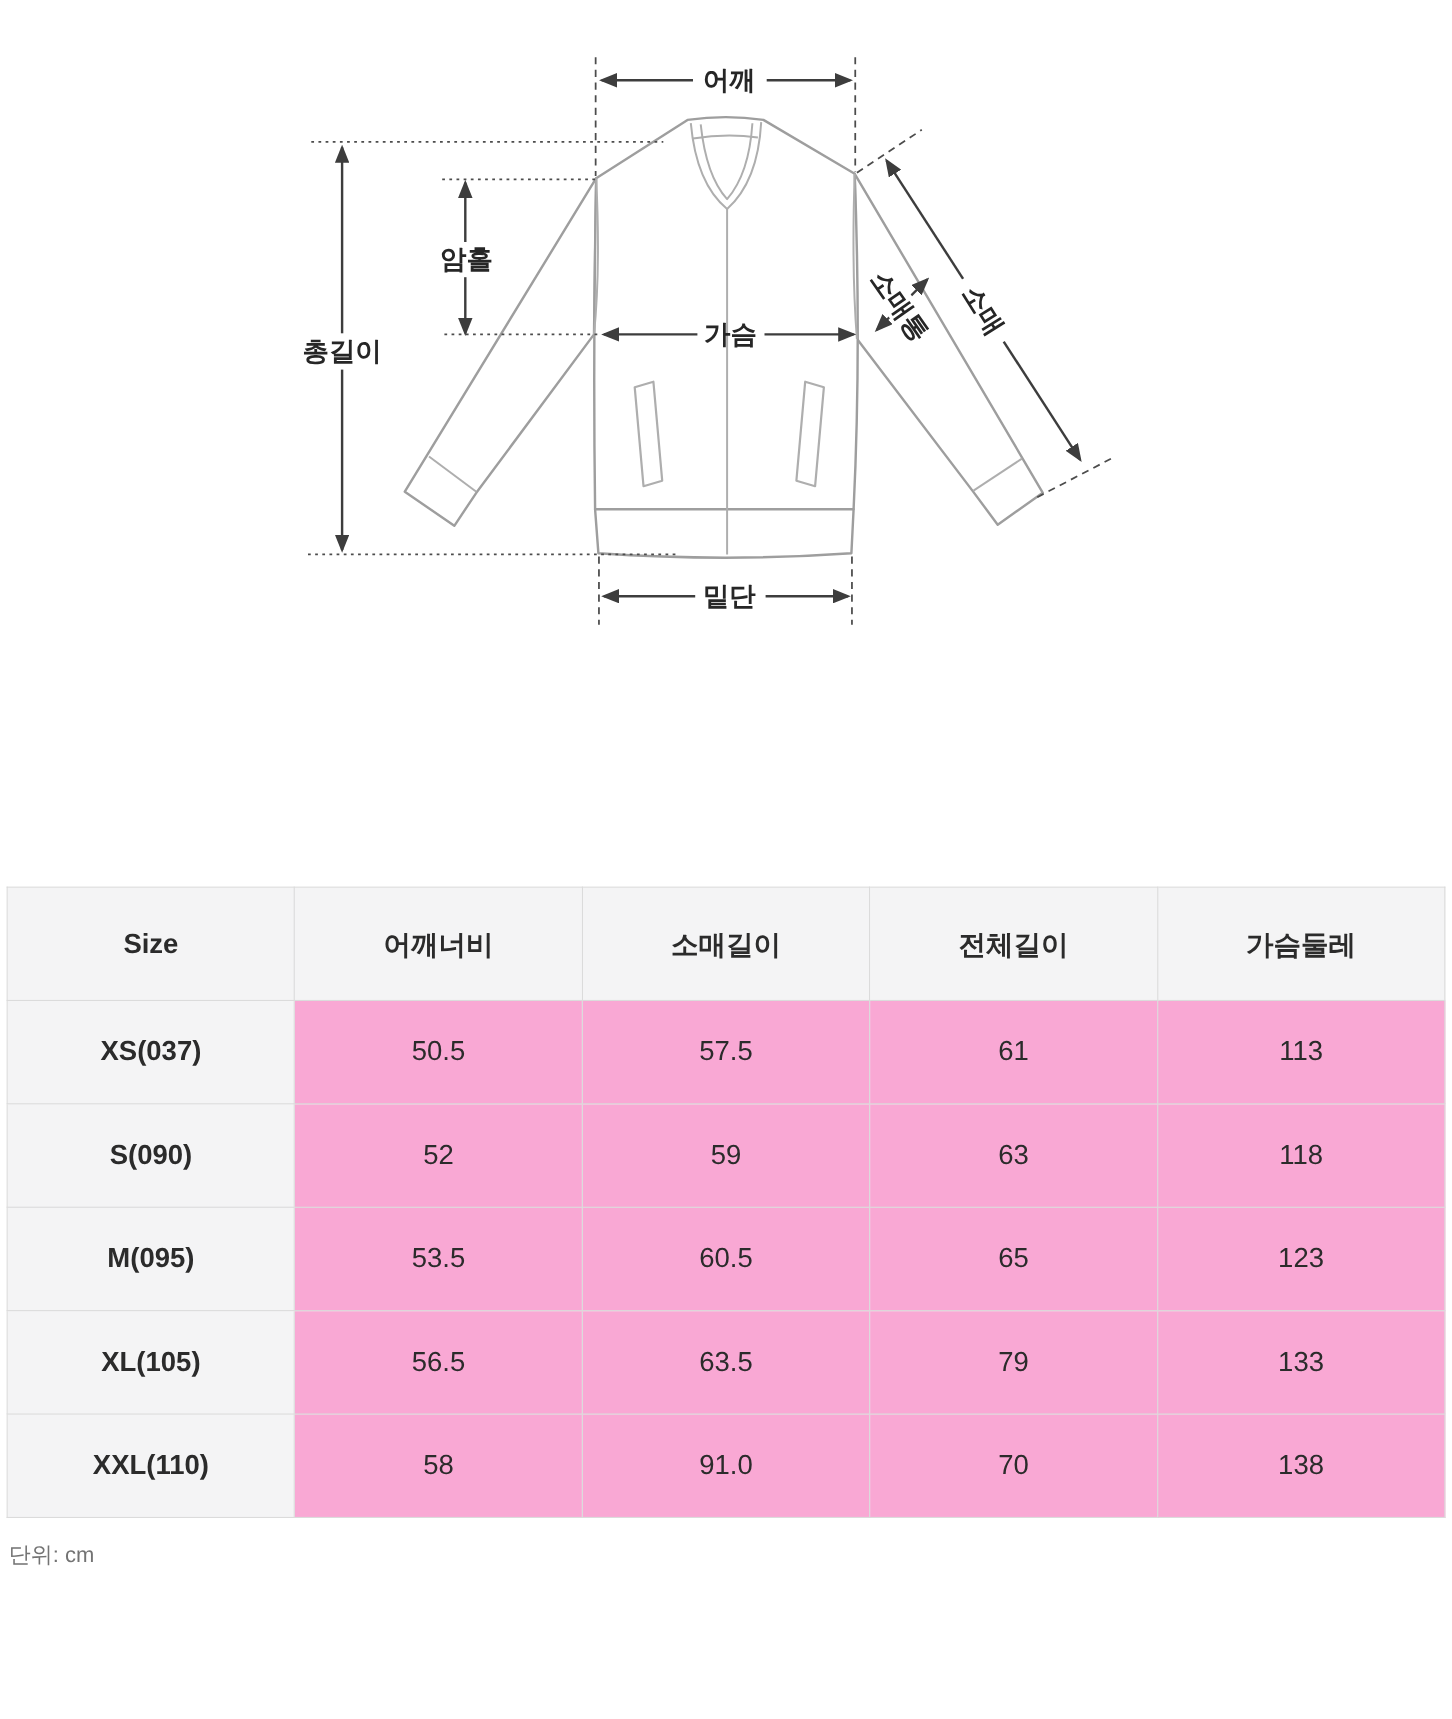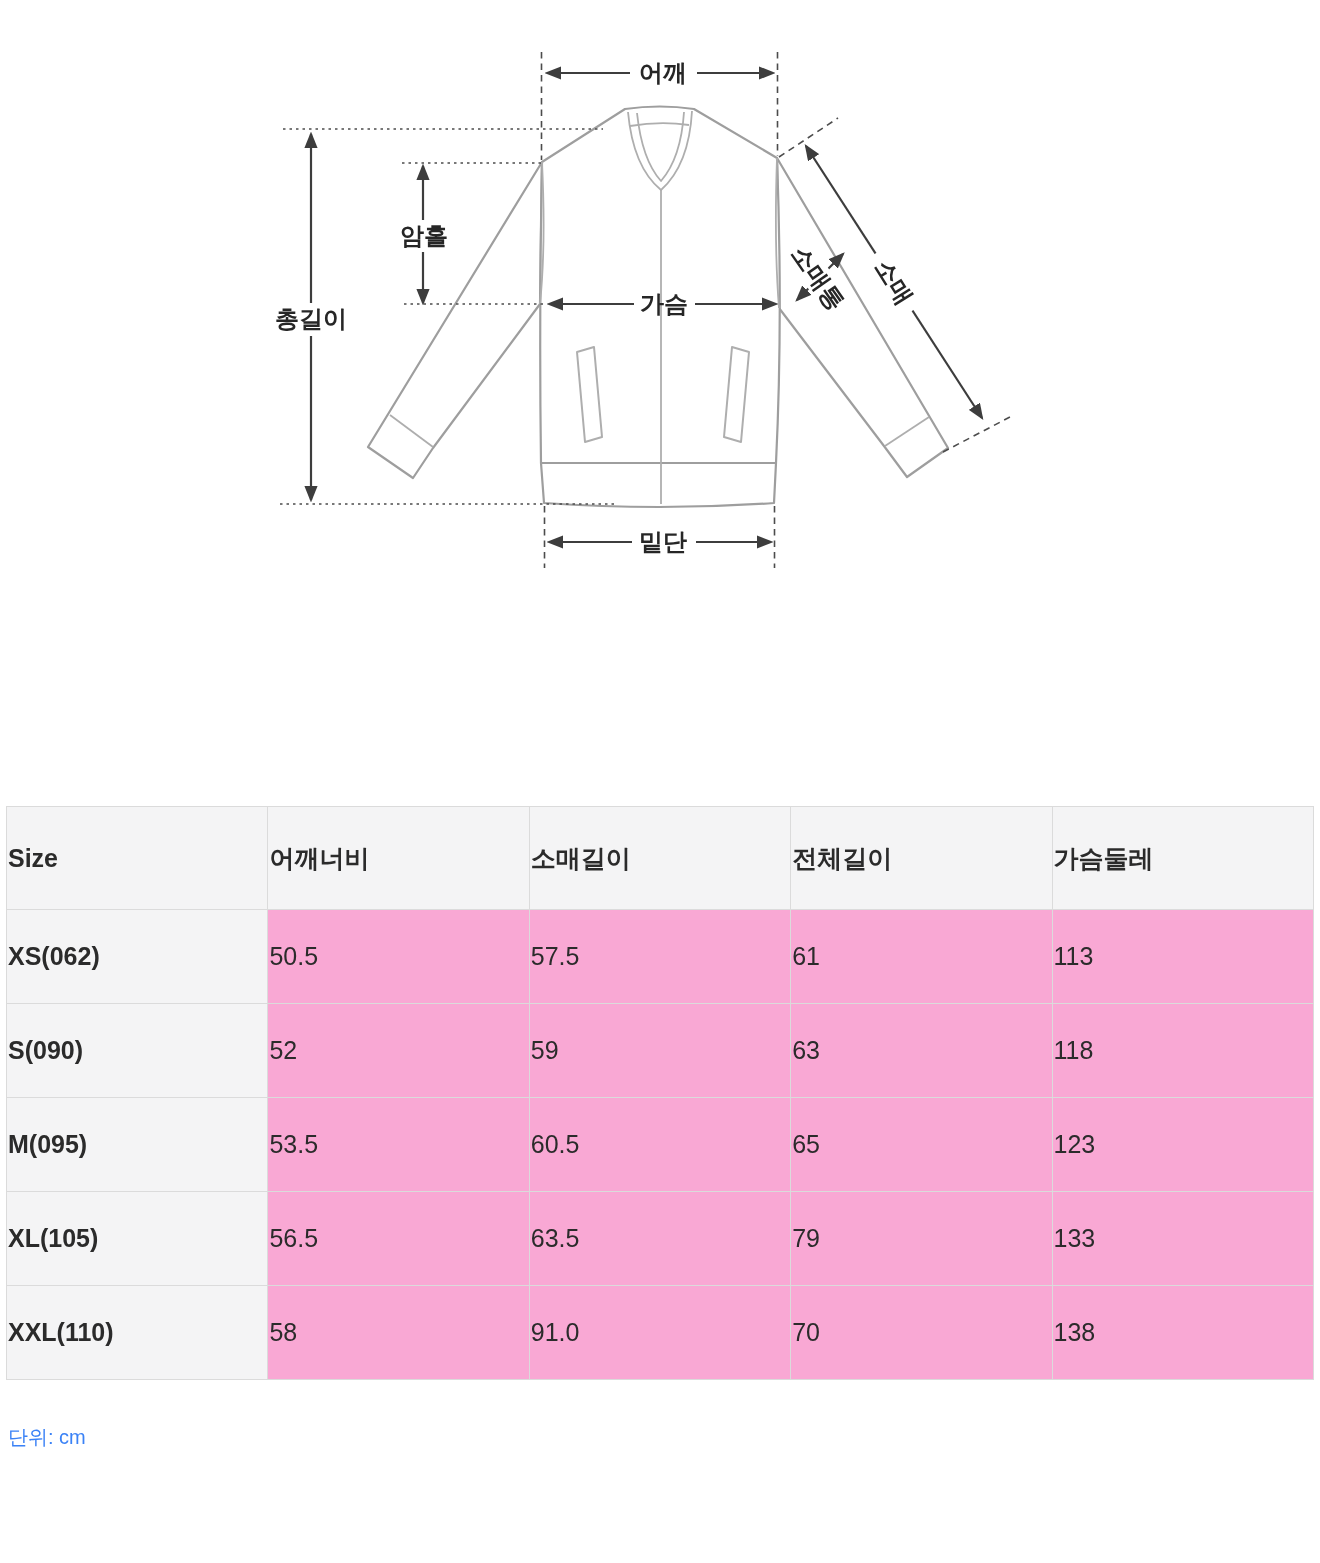--- a/index.html
+++ b/index.html
@@ -18,32 +18,32 @@
   .jacket-detail{stroke:#aeaeae;stroke-width:1.8;fill:none;stroke-linejoin:round;}
   .jacket-pocket{stroke:#aeaeae;stroke-width:2;fill:#ffffff;stroke-linejoin:round;}
   .guide-dotted{stroke:#4c4c4c;stroke-width:1.6;stroke-dasharray:2.5 4;fill:none;}
   .guide-dashed{stroke:#4c4c4c;stroke-width:1.6;stroke-dasharray:6.5 5;fill:none;}
   .measure{stroke:#3d3d3d;stroke-width:2.2;fill:none;}
 
   .size-table{
     width:1308px;margin:0 6px;border-collapse:collapse;table-layout:fixed;
   }
   .size-table th,.size-table td{
-    border:1px solid #dbdbdb;text-align:left;vertical-align:middle;
+    border:1px solid #dbdbdb;text-align:center;vertical-align:middle;
     color:#2b2b2b;
   }
   .size-table thead th{
     height:100px;background:#f4f4f5;font-size:25px;font-weight:700;
   }
   .size-table tbody tr{height:94px;}
   .size-table td.size-cell{background:#f4f4f5;font-weight:700;font-size:25px;}
   .size-table td.value-cell{background:#f9a8d4;font-weight:400;font-size:25px;}
 
   .unit-note{
-    margin:44px 0 0 8px;font-size:20px;color:#3b82f6;font-weight:400;
+    margin:20px 0 0 8px;font-size:20px;color:#737373;font-weight:400;
   }
 </style>
 </head>
 <body>
 
 <div class="page">
 
   <div class="diagram">
     <svg width="1320" height="806" viewBox="0 0 1320 806">
       <defs>
@@ -133,21 +133,21 @@
       <tr>
         <th>Size</th>
         <th>어깨너비</th>
         <th>소매길이</th>
         <th>전체길이</th>
         <th>가슴둘레</th>
       </tr>
     </thead>
     <tbody>
       <tr>
-        <td class="size-cell">XS(062)</td>
+        <td class="size-cell">XS(037)</td>
         <td class="value-cell">50.5</td>
         <td class="value-cell">57.5</td>
         <td class="value-cell">61</td>
         <td class="value-cell">113</td>
       </tr>
       <tr>
         <td class="size-cell">S(090)</td>
         <td class="value-cell">52</td>
         <td class="value-cell">59</td>
         <td class="value-cell">63</td>

